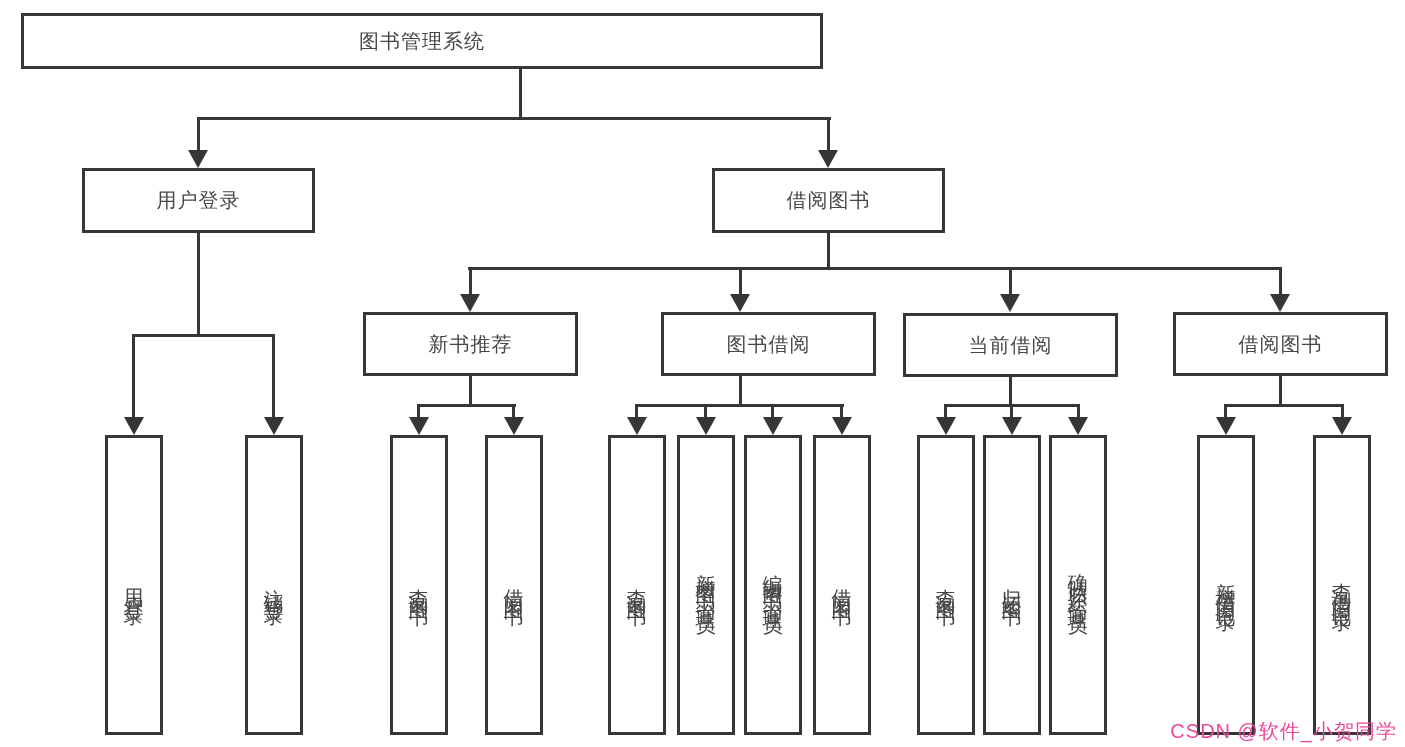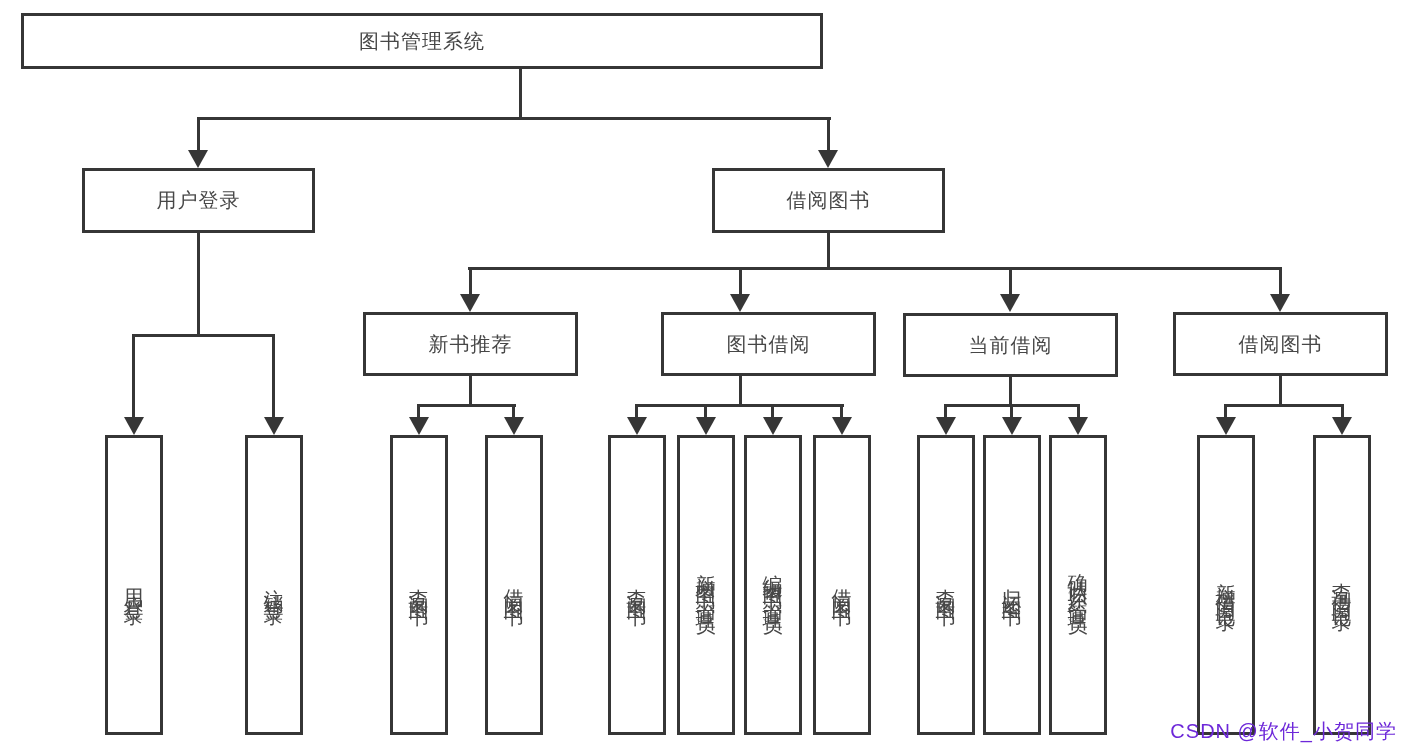--- a/index.html
+++ b/index.html
@@ -41,21 +41,21 @@
     border-left: 10px solid transparent;
     border-right: 10px solid transparent;
     border-top: 18px solid #363636;
     z-index: 1;
   }
   .watermark {
     position: absolute;
     right: 8px;
     bottom: 2px;
     font-size: 20px;
-    color: #6d28d9;
+    color: #ec4899;
     letter-spacing: 1px;
     white-space: nowrap;
     z-index: 5;
   }
 </style>
 </head>
 <body>
 
 <div class="canvas">
 

